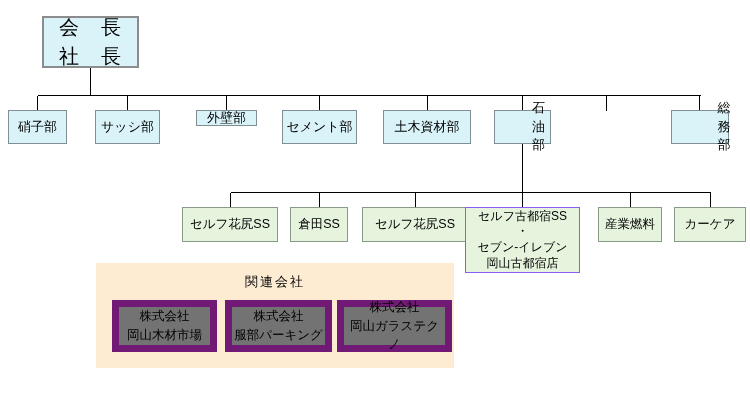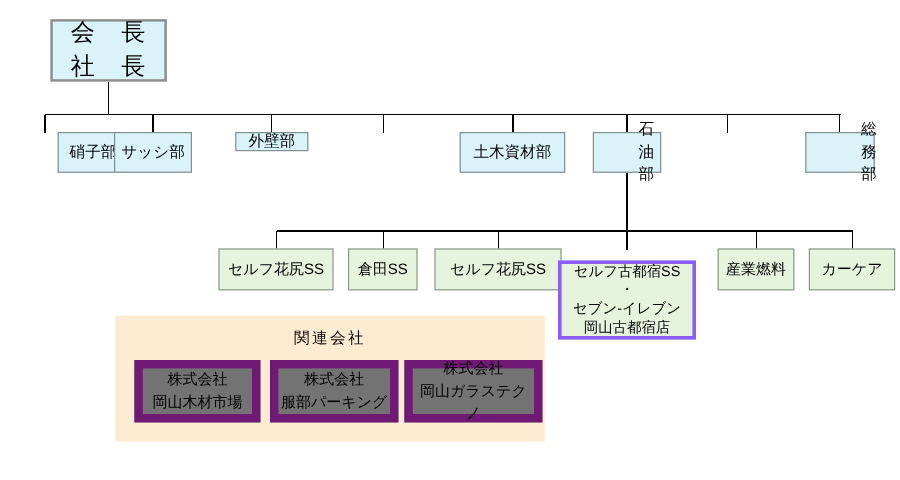--- a/index.html
+++ b/index.html
@@ -32,22 +32,21 @@
     font-size:13px;
   }
   .child{
     background:var(--child-fill,#e6f4de);
     border:1px solid #8a9a8a;
     font-size:12.5px;
   }
   .child.tall{
     font-size:12px;
     line-height:1.3;
-    border:3px solid #8b5cf6;
-    margin-top:10px;
+    border:1px solid #8b5cf6;
   }
   .panel{
     position:absolute;
     background:var(--panel-fill,#fdecd2);
     box-sizing:border-box;
   }
   .panel-title{
     position:absolute;
     left:0;right:0;top:10px;
     text-align:center;
@@ -89,23 +88,24 @@
     <line x1="230.5" y1="192.5" x2="230.5" y2="208" stroke="#000" stroke-width="1"></line>
     <line x1="319.5" y1="192.5" x2="319.5" y2="208" stroke="#000" stroke-width="1"></line>
     <line x1="415.5" y1="192.5" x2="415.5" y2="208" stroke="#000" stroke-width="1"></line>
     <line x1="630.5" y1="192.5" x2="630.5" y2="208" stroke="#000" stroke-width="1"></line>
     <line x1="710.5" y1="192.5" x2="710.5" y2="208" stroke="#000" stroke-width="1"></line>
   </svg>
 
   <div class="node top-node" style="left:42px;top:16px;width:97px;height:52px;">会　長
 社　長</div>
 
-  <div class="node dept" style="left:8px;top:110px;width:59px;height:34px;margin-left:40px;">硝子部</div>
+  <div class="node dept" style="left:8px;top:110px;width:59px;height:34px;">硝子部</div>
   <div class="node dept" style="left:95px;top:110px;width:65px;height:34px;">サッシ部</div>
   <div class="node dept" style="left:196px;top:110px;width:61px;height:16px;">外壁部</div>
+  <div class="node dept" style="left:282px;top:110px;width:75px;height:34px;">セメント部</div>
   <div class="node dept" style="left:383px;top:110px;width:88px;height:34px;">土木資材部</div>
   <div class="node dept" style="left:494px;top:110px;width:57px;height:34px;padding-left:32px;">石油部</div>
   <div class="node dept" style="left:671px;top:110px;width:58px;height:34px;padding-left:48px;">総務部</div>
 
   <div class="node child" style="left:182px;top:207px;width:96px;height:35px;">セルフ花尻SS</div>
   <div class="node child" style="left:290px;top:207px;width:58px;height:35px;">倉田SS</div>
   <div class="node child" style="left:362px;top:207px;width:106px;height:35px;">セルフ花尻SS</div>
   <div class="node child tall" style="left:465px;top:207px;width:115px;height:66px;">セルフ古都宿SS
 ・
 セブン-イレブン

